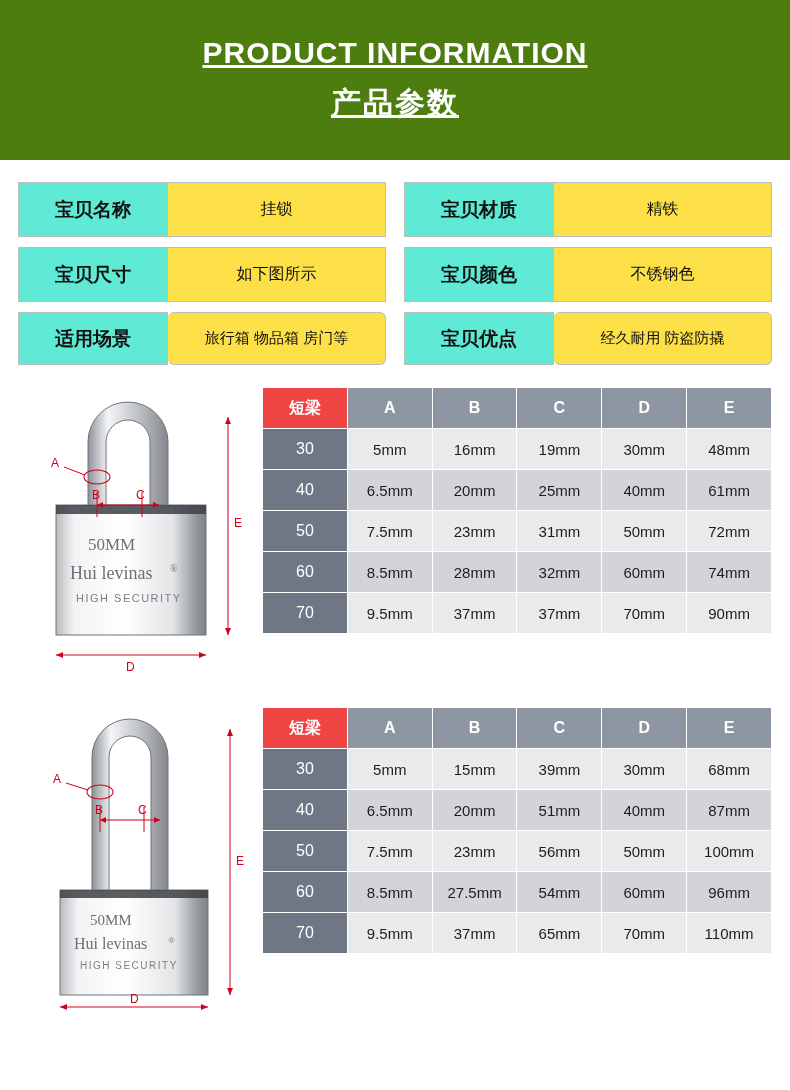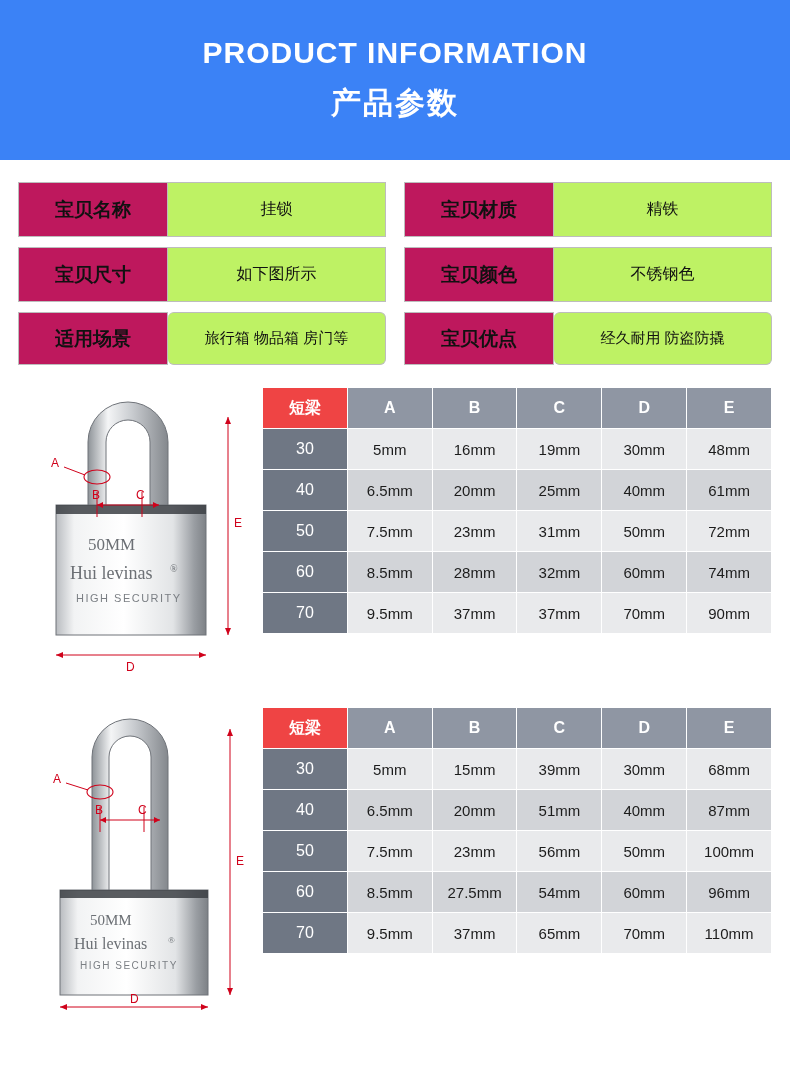--- a/index.html
+++ b/index.html
@@ -4,45 +4,45 @@
 <style>
   html,body{margin:0;padding:0;}
   body{
     width:790px;height:1090px;background:#ffffff;
     font-family:"Liberation Sans","DejaVu Sans",sans-serif;
     color:#111;overflow:hidden;position:relative;
   }
 
   
   .header{
-    background:#3b82f6;color:#fff;height:160px;
-    display:flex;flex-direction:column;align-items:center;justify-content:center;
+    background:#4d7c0f;color:#fff;height:160px;
+    display:flex;flex-direction:column;align-items:center;justify-content:center;text-decoration:underline;
   }
   .header .en{
     font-size:30px;font-weight:bold;letter-spacing:1px;line-height:1.15;
   }
   .header .cn{
     font-size:30px;font-weight:bold;margin-top:12px;letter-spacing:2px;
   }
 
   
   .specs{
     padding:22px 18px 6px 18px;
     display:grid;grid-template-columns:1fr 1fr;
     column-gap:18px;row-gap:10px;
   }
   .spec-row{display:flex;align-items:stretch;}
   .spec-key{
-    background:#be185d;border:1px solid #bdbdbd;
+    background:#5eead4;border:1px solid #bdbdbd;
     width:148px;min-height:44px;
     display:flex;align-items:center;justify-content:center;
     font-size:19px;font-weight:bold;color:#111;
   }
   .spec-val{
-    flex:1;border:1px solid #bdbdbd;border-left:none;background:#bef264;
+    flex:1;border:1px solid #bdbdbd;border-left:none;background:#fde047;
     display:flex;align-items:center;justify-content:center;
     font-size:16px;color:#111;padding:16px 6px;text-align:center;
   }
   .spec-val.small{font-size:15px;border-radius:6px;}
 
   
   .block{
     display:flex;align-items:flex-start;
     padding:6px 18px 0 18px;
   }

